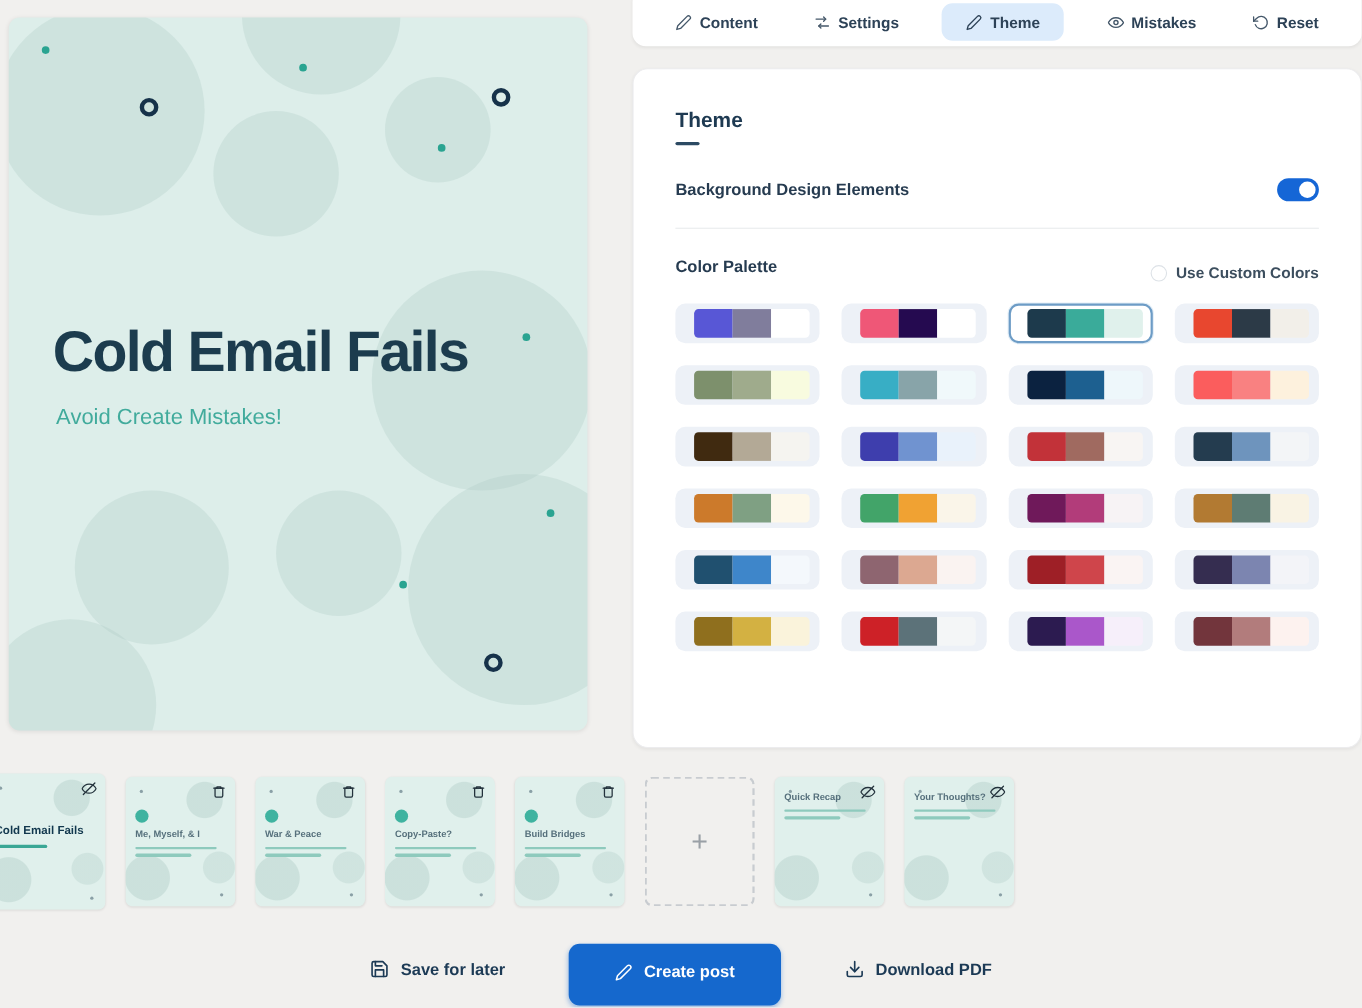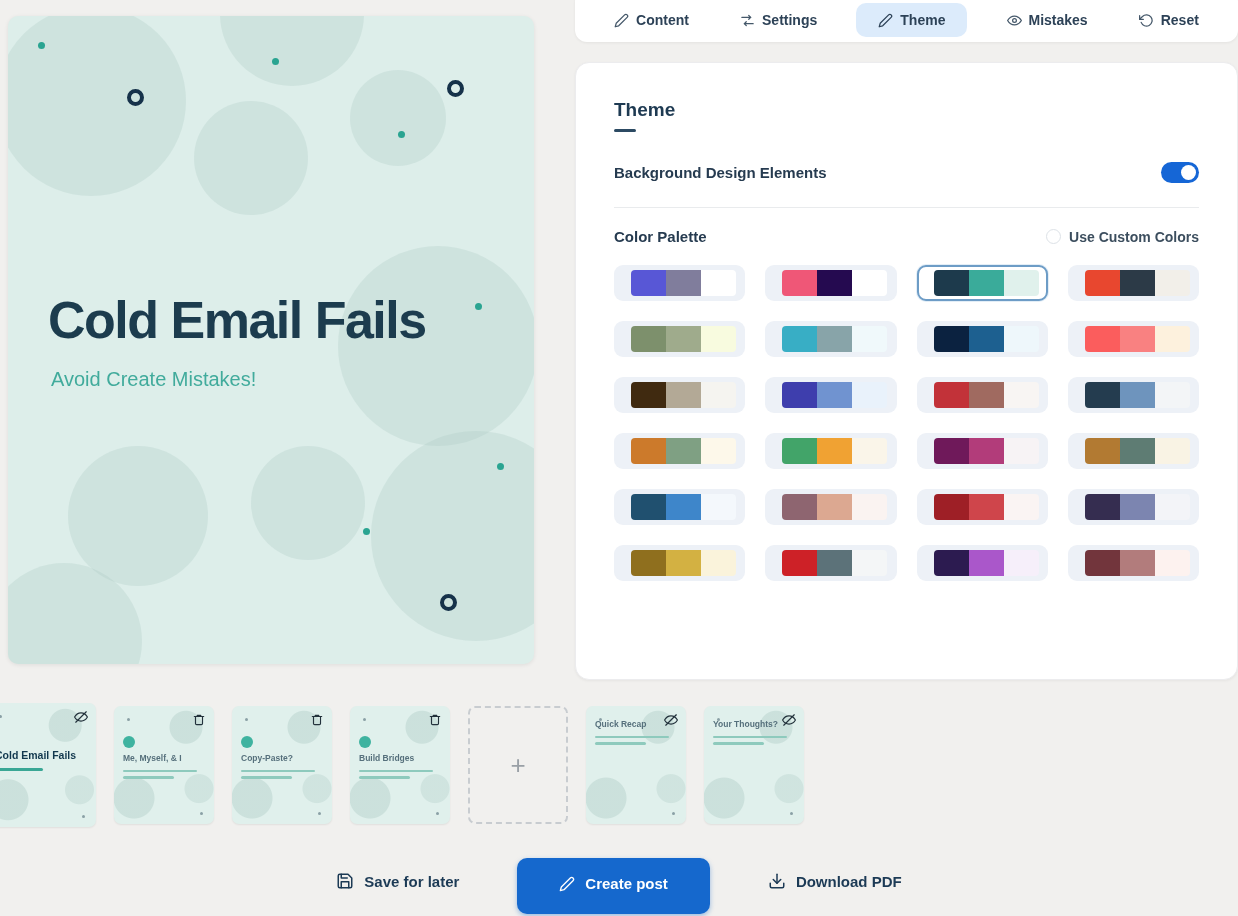--- a/index.html
+++ b/index.html
@@ -40,21 +40,21 @@
   .toggle { width:38px; height:21px; border-radius:11px; background:#1566d6; position:relative; cursor:pointer; }
   .toggle-knob { position:absolute; right:3px; top:3px; width:15px; height:15px; border-radius:50%; background:#fff; }
   .dropdown { margin-top:16px; height:44px; border:1px solid #e0e4e8; border-radius:10px; background:#fff;
     display:flex; align-items:center; justify-content:space-between; padding:0 20px 0 22px;
     font-size:15px; color:#2f4150; cursor:pointer; box-shadow:0 1px 2px rgba(0,0,0,.03); }
   .dropdown svg { width:14px; height:14px; stroke:#2f4150; stroke-width:2.4; fill:none;
     stroke-linecap:round; stroke-linejoin:round; }
   .panel-divider { margin-top:24px; height:1px; background:#e9ebed; }
   .palette-header { margin-top:20px; display:flex; align-items:center; justify-content:space-between; }
   .palette-label { font-size:15px; font-weight:700; color:#263b50; }
-  .custom-colors { display:flex; align-items:center; gap:8px; cursor:pointer; }
+  .custom-colors { display:flex; align-items:center; gap:8px; cursor:pointer;margin-top:12px; }
   .radio-circle { width:15px; height:15px; border-radius:50%; border:1.5px solid #dde2e7; background:#fff; }
   .custom-colors-label { font-size:14px; font-weight:600; color:#3c4e5e; }
   .palette-grid { margin-top:20px; display:grid; grid-template-columns:repeat(4,1fr);
     column-gap:20px; row-gap:20px; }
   .palette { height:36px; background:#edf1f7; border-radius:9px; display:flex; align-items:center;
     padding-left:17px; cursor:pointer; }
   .palette.selected { background:#ffffff; border:2px solid #6d9cc6; box-shadow:0 0 0 1px #e3eef7; padding-left:15px; }
   .sw { width:35px; height:26px; }
   .sw:first-child { border-radius:4px 0 0 4px; }
   .sw:last-child { border-radius:0 4px 4px 0; }
@@ -336,33 +336,46 @@
         <span class="dot-br"></span>
       </div>
       <div class="thumb">
         <span class="dot-tl"></span>
         <span class="thumb-action"><svg viewBox="0 0 24 24">
             <polyline points="4 6 20 6"></polyline>
             <path d="M6 6h12v12a2 2 0 0 1-2 2H8a2 2 0 0 1-2-2V6z"></path>
             <path d="M9 6V4h6v2"></path>
           </svg></span>
         <span class="t-badge"></span>
-        <div class="t-title">Copy-Paste?</div>
+        <div class="t-title">War &amp; Peace</div>
         <div class="t-line l1"></div>
         <div class="t-line l2"></div>
         <span class="dot-br"></span>
       </div>
       <div class="thumb">
         <span class="dot-tl"></span>
         <span class="thumb-action"><svg viewBox="0 0 24 24">
             <polyline points="4 6 20 6"></polyline>
             <path d="M6 6h12v12a2 2 0 0 1-2 2H8a2 2 0 0 1-2-2V6z"></path>
             <path d="M9 6V4h6v2"></path>
           </svg></span>
         <span class="t-badge"></span>
+        <div class="t-title">Copy-Paste?</div>
+        <div class="t-line l1"></div>
+        <div class="t-line l2"></div>
+        <span class="dot-br"></span>
+      </div>
+      <div class="thumb">
+        <span class="dot-tl"></span>
+        <span class="thumb-action"><svg viewBox="0 0 24 24">
+            <polyline points="4 6 20 6"></polyline>
+            <path d="M6 6h12v12a2 2 0 0 1-2 2H8a2 2 0 0 1-2-2V6z"></path>
+            <path d="M9 6V4h6v2"></path>
+          </svg></span>
+        <span class="t-badge"></span>
         <div class="t-title">Build Bridges</div>
         <div class="t-line l1"></div>
         <div class="t-line l2"></div>
         <span class="dot-br"></span>
       </div>
       <div class="thumb add">
         <span class="plus">+</span>
       </div>
       <div class="thumb">
         <span class="dot-tl"></span>

